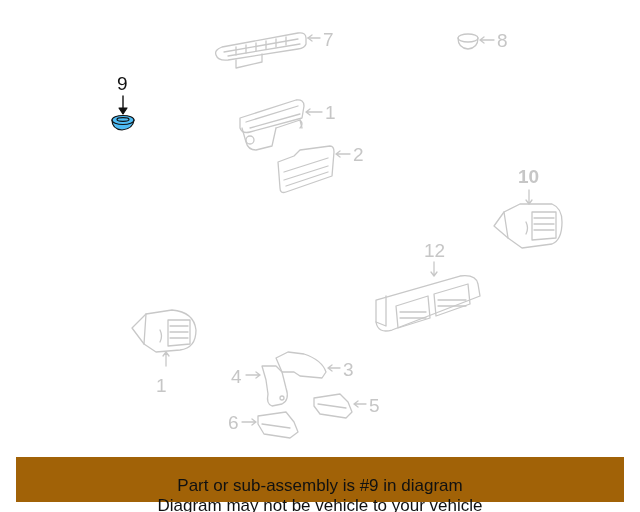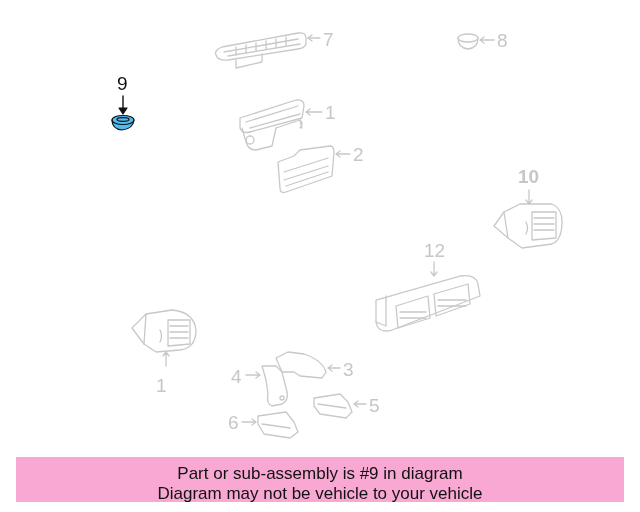--- a/index.html
+++ b/index.html
@@ -1,20 +1,20 @@
 <!DOCTYPE html>
 <html><head>
 <meta charset="utf-8">
 <style>
   html, body { margin:0; padding:0; background:#ffffff; }
   body { width:640px; height:512px; position:relative; overflow:hidden; font-family:"Liberation Sans", sans-serif; }
   #diagram { position:absolute; left:0; top:0; width:640px; height:512px; }
   .callout { position:absolute; font-family:"Liberation Sans", sans-serif; font-size:19px; color:#c6c6c6; line-height:1; }
   .callout.active { color:#111111; }
-  #banner { position:absolute; left:16px; top:457px; width:608px; height:45px; background:#f9a8d4; color:#111; text-align:center; font-size:17px; line-height:20px; padding-top:7px; box-sizing:border-box; }
+  #banner { position:absolute; left:16px; top:457px; width:608px; height:45px; background:#a16207; color:#111; text-align:center; font-size:17px; line-height:20px; padding-top:19px; box-sizing:border-box; }
   #banner div { white-space:nowrap; }
 </style>
 </head>
 <body>
 
 <svg id="diagram" viewBox="0 0 640 512" xmlns="http://www.w3.org/2000/svg">
   <g fill="none" stroke="#c8c8c8" stroke-width="1.3" stroke-linejoin="round" stroke-linecap="round">
 
     <g>
       <path d="M216 55 Q214 50 222 47 L298 33 Q306 32 306 38 L306 44 Q305 48 298 49 L228 60 Q218 61 216 55 Z"></path>

